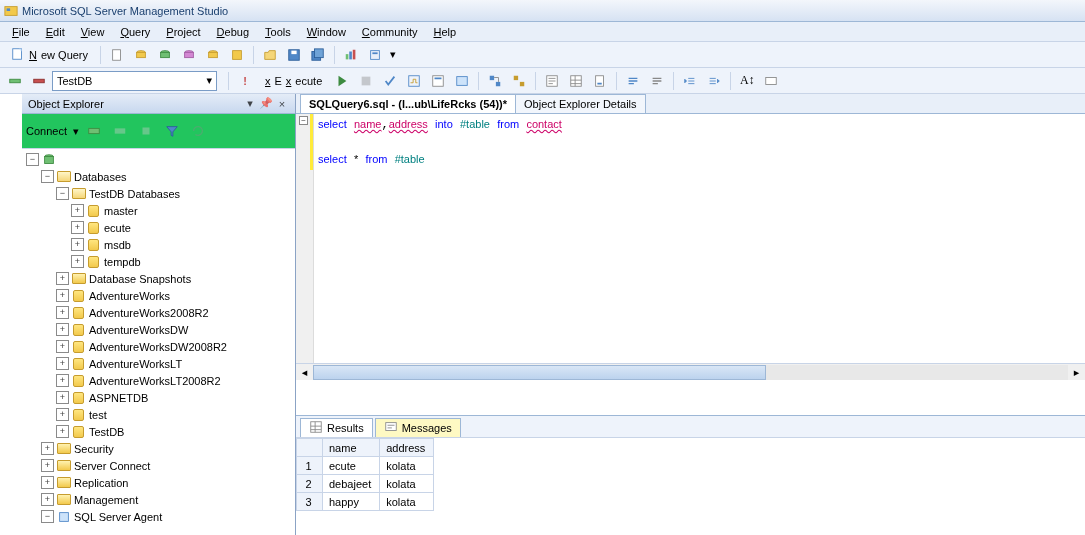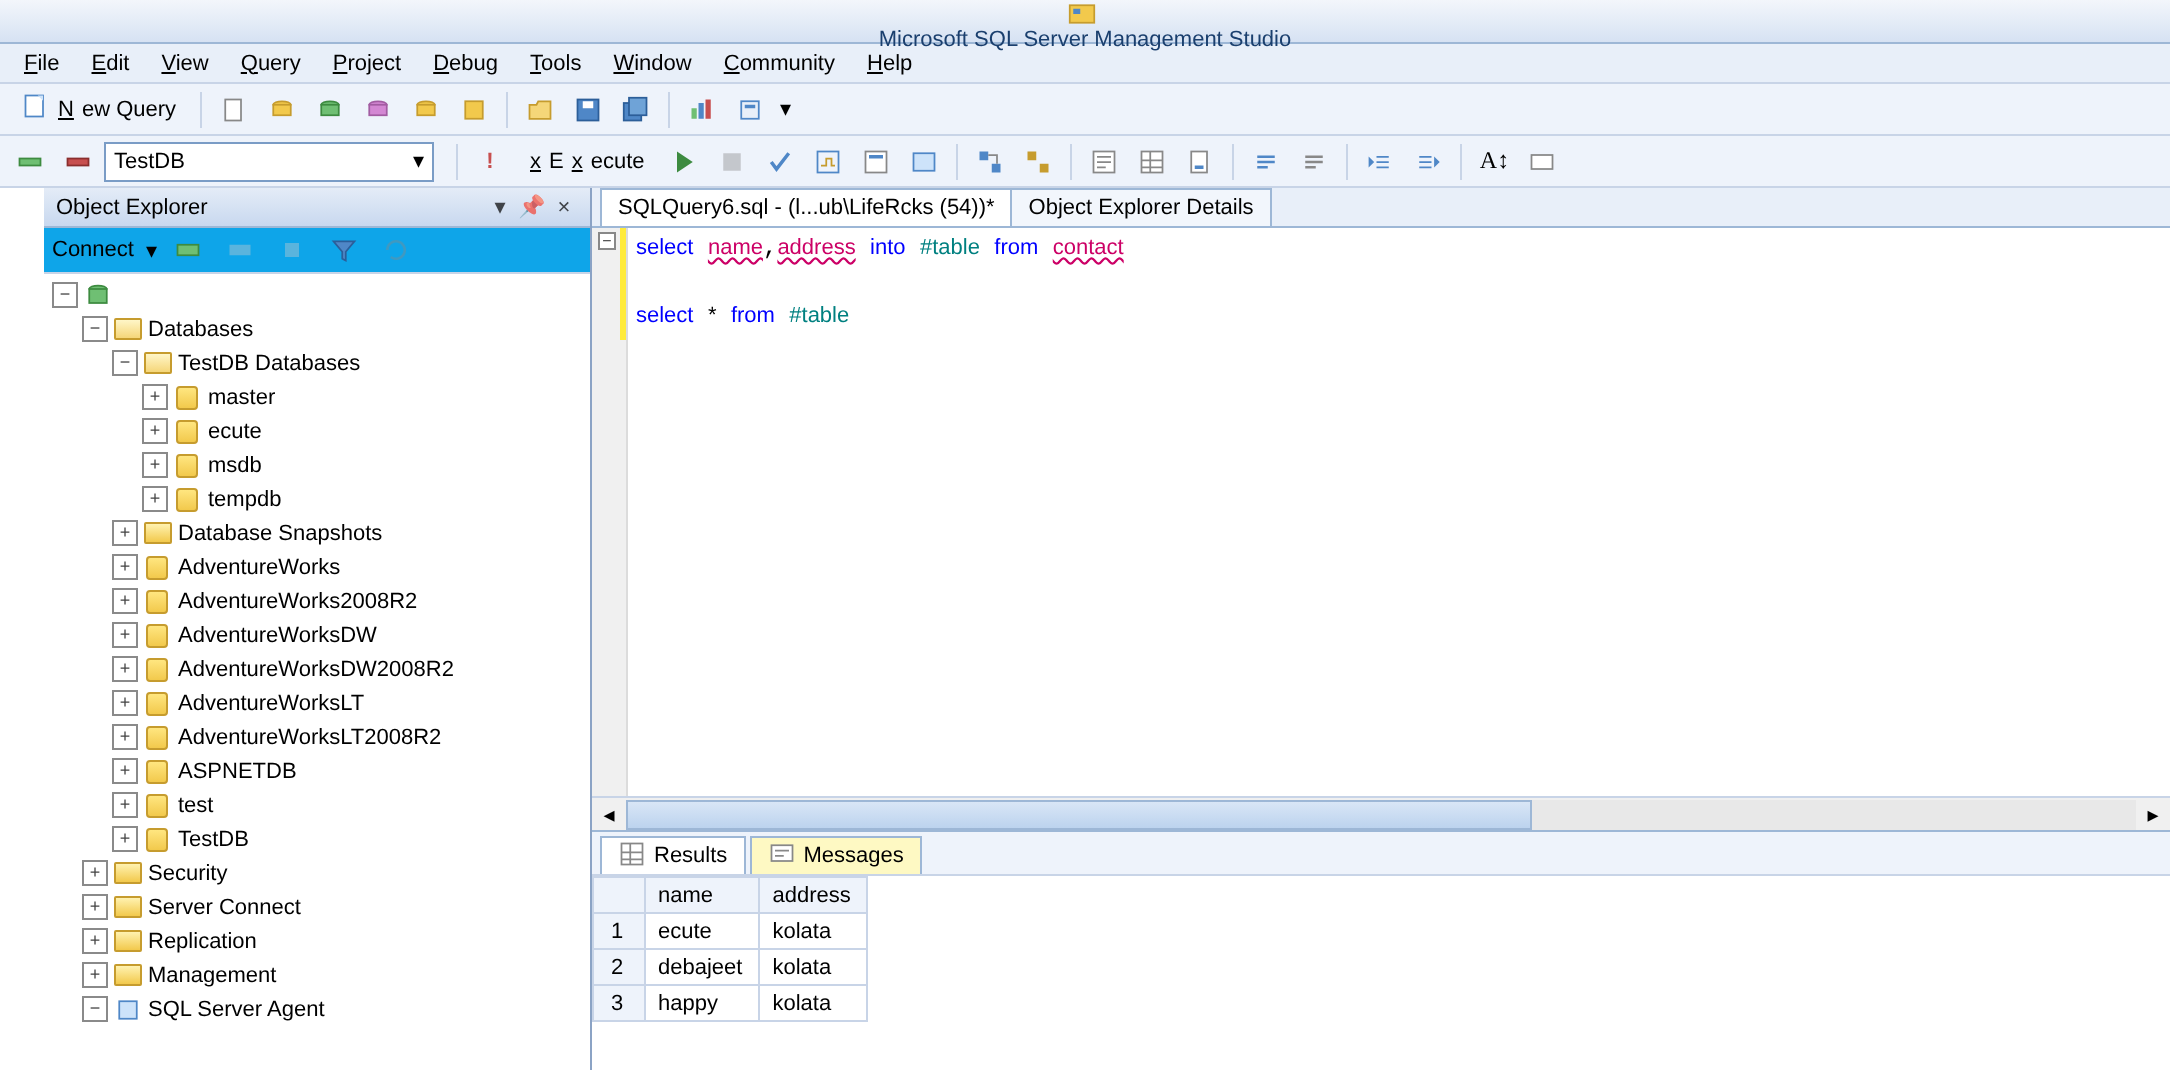--- a/index.html
+++ b/index.html
@@ -1,62 +1,62 @@
 <!DOCTYPE html>
 <html><head>
 <meta charset="utf-8">
 <style>
 * { box-sizing: border-box; margin: 0; padding: 0; font-family: Tahoma, Arial, sans-serif; font-size: 11px; }
 html, body { width: 1085px; height: 535px; overflow: hidden; background: #fff; }
-.titlebar { height: 22px; background: linear-gradient(#f3f6fb,#d6e2f3); display: flex; align-items: center; padding: 0 4px; border-bottom: 1px solid #9db7d6; flex-direction: column; }
+.titlebar { height: 22px; background: linear-gradient(#f3f6fb,#d6e2f3); display: flex; align-items: center; padding: 0 4px; border-bottom: 1px solid #9db7d6; }
 .titlebar .appicon { width: 14px; height: 14px; margin-right: 4px; display: inline-flex; }
 .titlebar .title { color: #1a3f6e; }
 .menubar { height: 20px; background: #e8eff9; display: flex; align-items: center; padding: 0 4px; border-bottom: 1px solid #c8d4e7; }
 .menubar .item { padding: 2px 8px; cursor: default; }
 .menubar .item u { text-decoration: underline; }
 .toolbar { height: 26px; background: #eef3fb; display: flex; align-items: center; padding: 0 4px; gap: 2px; border-bottom: 1px solid #c8d4e7; }
 .toolbar2 { height: 26px; background: #eef3fb; display: flex; align-items: center; padding: 0 4px; gap: 2px; border-bottom: 1px solid #c8d4e7; }
 .tbtn { width: 22px; height: 22px; display: flex; align-items: center; justify-content: center; border: 1px solid transparent; border-radius: 2px; cursor: default; }
 .sep { width: 1px; height: 18px; background: #c8d4e7; margin: 0 3px; }
 .newquery { display: flex; align-items: center; gap: 4px; padding: 0 6px; height: 22px; border: 1px solid transparent; border-radius: 2px; }
 .dbcombo { width: 165px; height: 20px; border: 1px solid #7a9cc6; background: #fff; display: flex; align-items: center; padding: 0 4px; margin-right: 6px; }
 .dbcombo .arrow { margin-left: auto; }
 .execute { display: flex; align-items: center; gap: 4px; padding: 0 6px; height: 22px; border: 1px solid transparent; }
 .main { display: flex; height: calc(535px - 22px - 20px - 26px - 26px); }
 .oe-panel { width: 296px; border-right: 1px solid #8ba3c5; display: flex; flex-direction: column; background: #fff; padding-left: 22px; }
 .oe-title { height: 20px; background: linear-gradient(#e4ecf7,#c8d8ef); display: flex; align-items: center; padding: 0 6px; border-bottom: 1px solid #9db7d6; }
 .oe-title .t { flex: 1; }
 .oe-title .winbtn { width: 14px; height: 14px; margin-left: 2px; display: flex; align-items: center; justify-content: center; opacity: .7; }
-.oe-connect { height: 23px; display: flex; align-items: center; padding: 0 4px; gap: 4px; border-bottom: 1px solid #c8d4e7; background: #0ea5e9; }
+.oe-connect { height: 35px; display: flex; align-items: center; padding: 0 4px; gap: 4px; border-bottom: 1px solid #c8d4e7; background: #22c55e; }
 .oe-connect .lbl { margin-right: 2px; }
 .tree { flex: 1; overflow: auto; padding: 2px 0 2px 4px; }
 .tree-row { display: flex; align-items: center; height: 17px; white-space: nowrap; }
 .tw { width: 13px; height: 13px; border: 1px solid #8a8a8a; display: flex; align-items: center; justify-content: center; margin-right: 2px; font-size: 9px; line-height: 1; color: #444; background:#fff; }
 .ticon { width: 15px; height: 14px; margin-right: 3px; display: inline-flex; align-items: center; justify-content: center; }
 .folder { width: 14px; height: 11px; background: linear-gradient(#fff2b0,#f2c94c); border: 1px solid #c69c2e; border-radius: 1px; }
 .folder-open { width: 14px; height: 11px; background: linear-gradient(#fff6c8,#f5d679); border: 1px solid #c69c2e; border-radius: 1px; }
 .db { width: 11px; height: 12px; background: linear-gradient(#ffe680,#f2c94c); border: 1px solid #c69c2e; border-radius: 2px; }
 .indent { display: inline-block; }
 .content { flex: 1; display: flex; flex-direction: column; min-width: 0; }
 .tabs { height: 20px; display: flex; align-items: flex-end; background: #e8eff9; border-bottom: 1px solid #9db7d6; padding-left: 4px; gap: 0; }
 .tab { height: 19px; padding: 0 8px; display: flex; align-items: center; border: 1px solid #9db7d6; border-bottom: none; background: #f2f6fc; margin-right: -1px; font-size: 11px; }
-.tab.active { background: #fff; font-weight: normal; }
+.tab.active { background: #fff; font-weight: bold; }
 .editor { flex: 1; display: flex; background: #fff; min-height: 0; }
 .gutter { width: 18px; background: #f0f0f0; border-right: 1px solid #dcdcdc; position: relative; }
 .gutter .mark { position: absolute; left: 3px; width: 9px; height: 9px; border: 1px solid #888; background: #fff; font-size: 8px; line-height: 7px; text-align: center; color:#444; }
 .gutter .yline { position: absolute; left: 14px; top: 0; width: 3px; height: 56px; background: #ffeb3b; }
 .code { flex: 1; padding: 2px 4px; font-family: 'Courier New', monospace; font-size: 12px; line-height: 17px; white-space: pre; overflow: auto; }
 .kw { color: #0000ff; }
 .sysobj { color: #008080; }
 .obj { color: #cc0066; text-decoration: underline wavy #cc0066; }
 .hscroll { height: 17px; background: #f0f0f0; border-top: 1px solid #c8d4e7; display:flex; align-items:center; }
 .hscroll .arrow { width:17px; height:17px; display:flex; align-items:center; justify-content:center; }
 .hscroll .track { flex:1; height:15px; background:#e8e8e8; position:relative; }
 .hscroll .thumb { position:absolute; left:0; top:0; height:15px; width:60%; background:linear-gradient(#d9e6f6,#bcd3ee); border:1px solid #9db7d6;}
-.results-panel { height: 120px; border-top: 1px solid #9db7d6; display: flex; flex-direction: column; background:#fff; }
+.results-panel { height: 120px; border-top: 1px solid #9db7d6; display: flex; flex-direction: column; background:#fff;margin-top:35px; }
 .rtabs { height: 22px; display: flex; align-items: flex-end; padding: 2px 4px 0; gap: 2px; background:#eef3fb; border-bottom:1px solid #c8d4e7; }
 .rtab { height: 19px; padding: 0 8px; display: flex; align-items: center; gap: 4px; border: 1px solid #9db7d6; border-bottom:none; background:#fef9c3; }
 .rtab.active { background:#fff; }
 .grid { flex:1; overflow:auto; }
 .grid table { border-collapse: collapse; }
 .grid th, .grid td { border: 1px solid #c8d4e7; padding: 2px 8px 2px 6px; text-align:left; height:18px; font-size:11px; background:#fff; }
 .grid th { background:#eef3fb; font-weight:normal; }
 .grid .rownum { background:#eef3fb; text-align:center; width:26px; }
 .smallicon svg { width:14px; height:14px; }
 </style>

